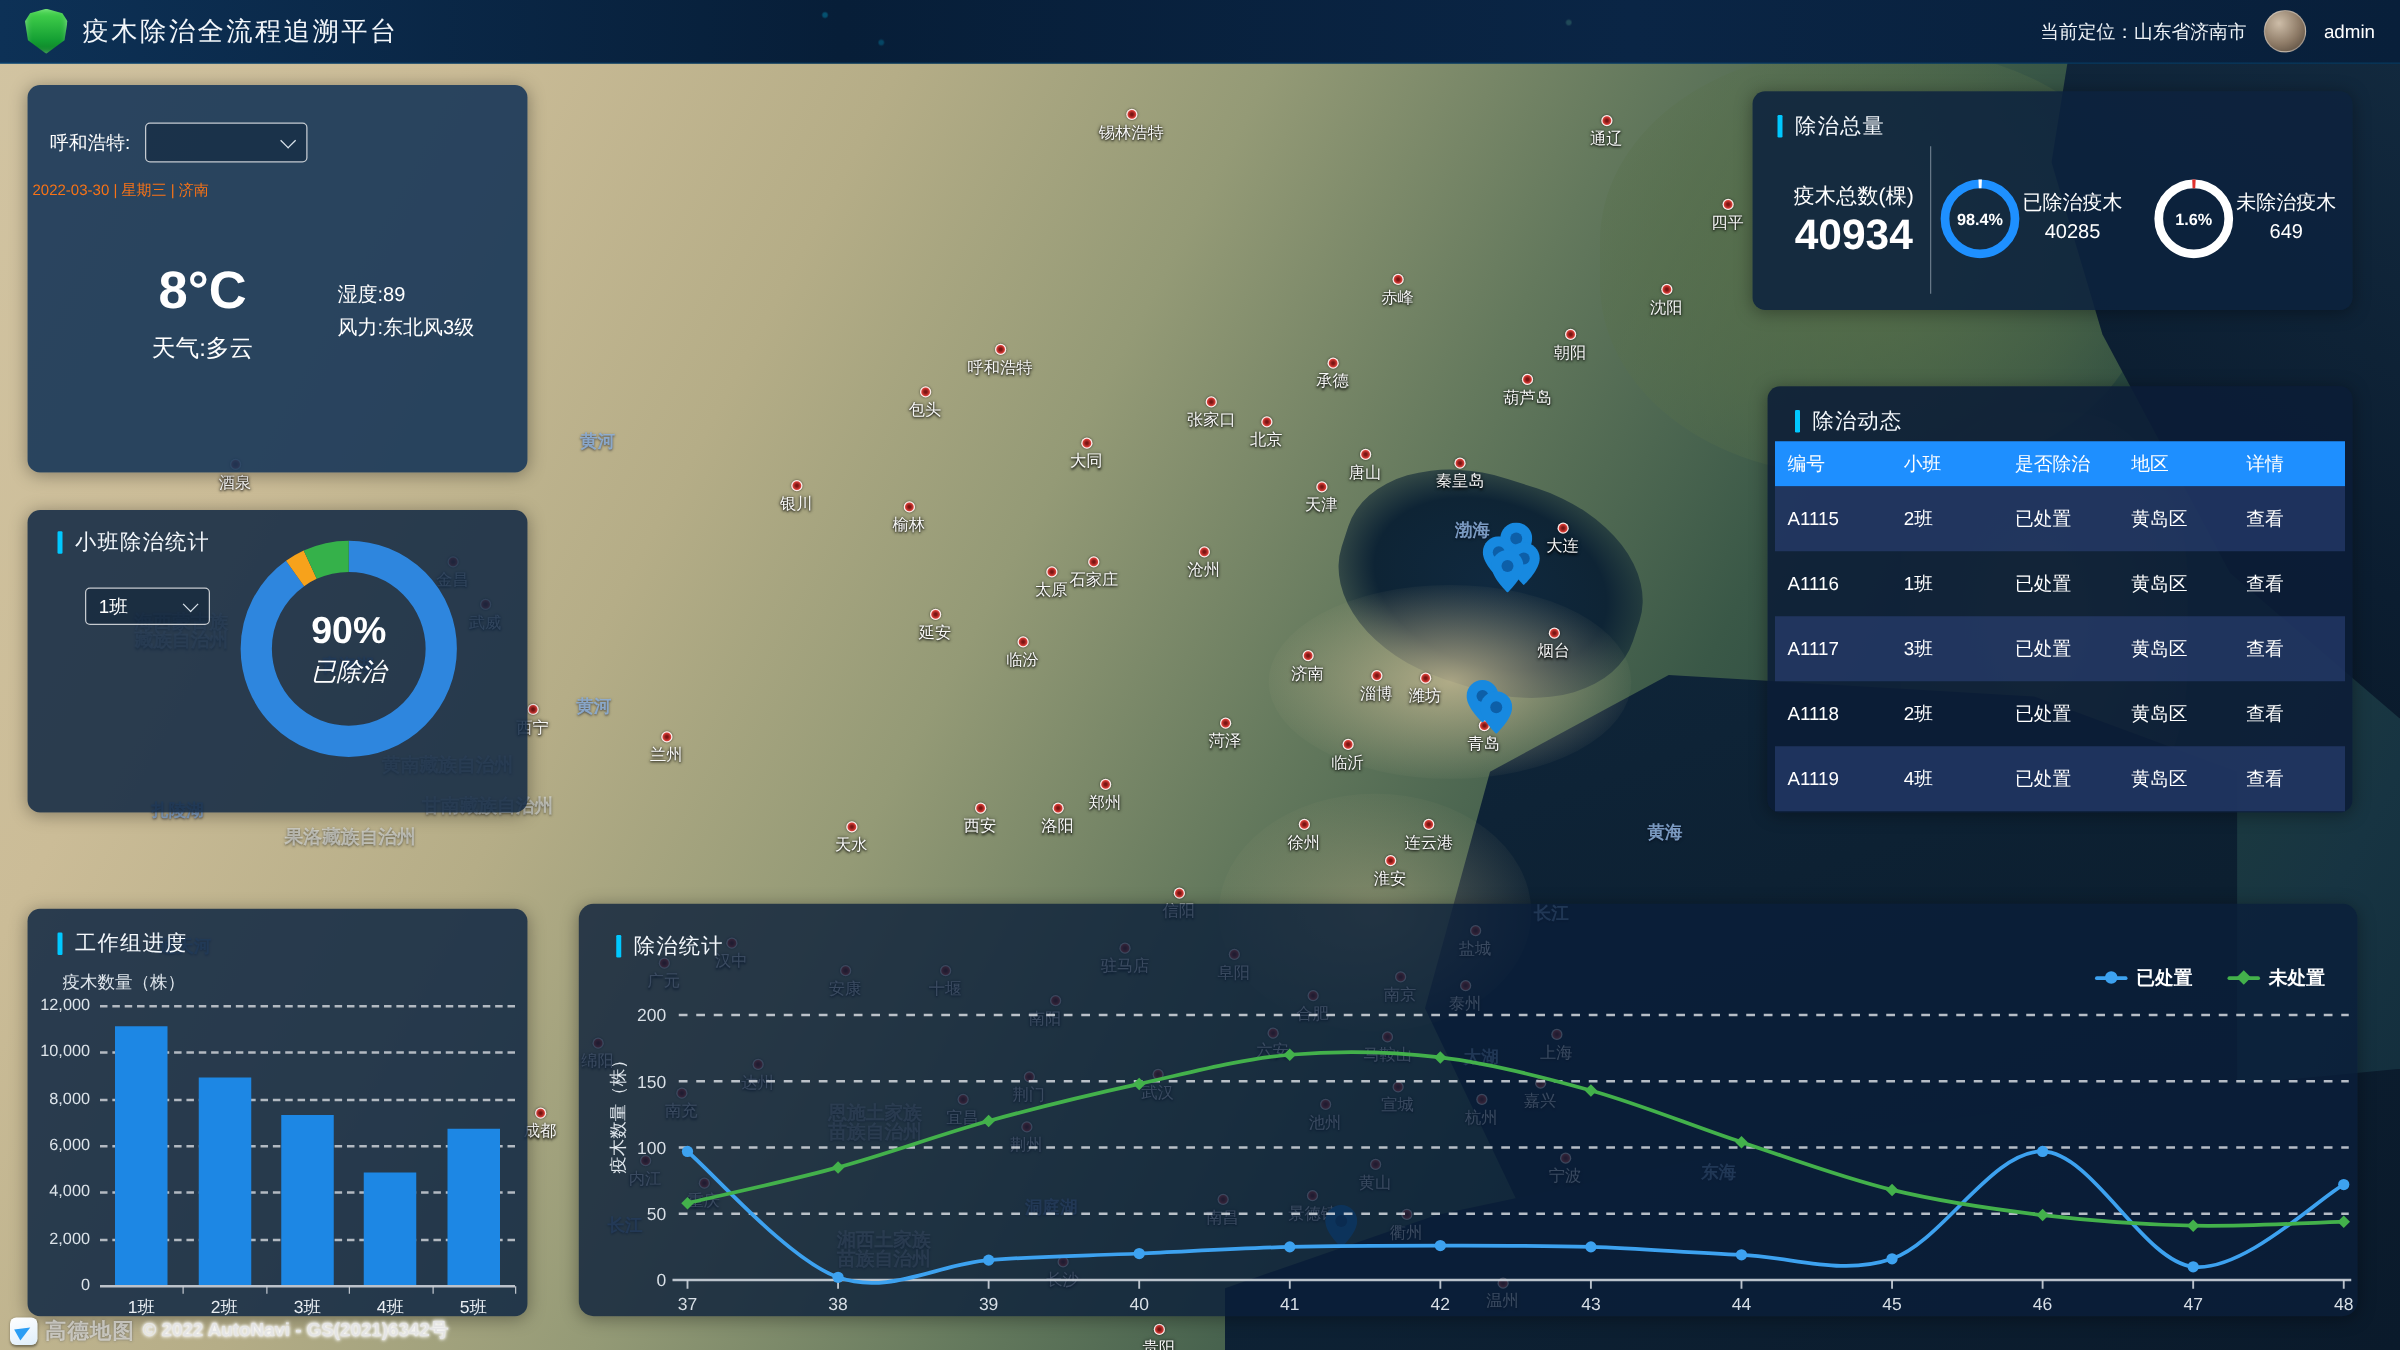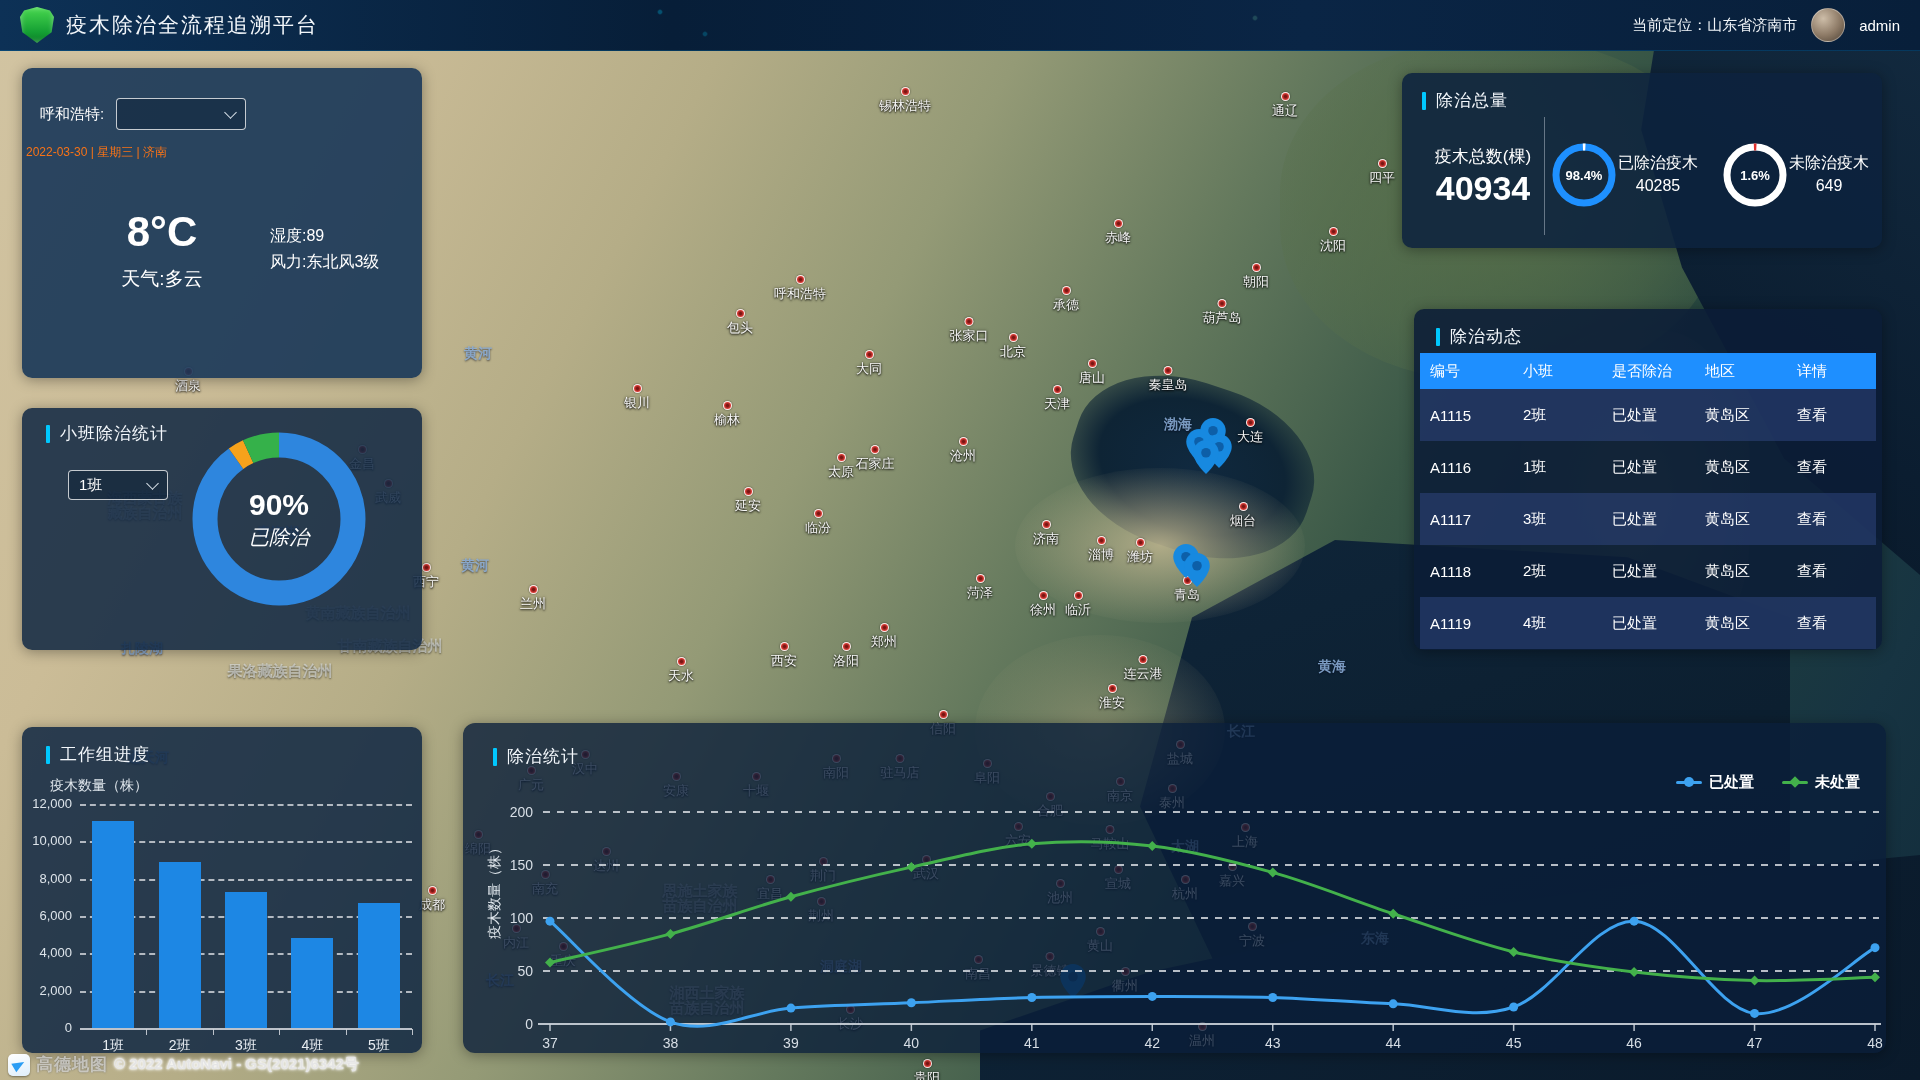--- a/index.html
+++ b/index.html
@@ -199,26 +199,26 @@
         <div class="map-label city" style="left: 426px; top: 576px;"><span class="dot"></span><span class="txt">西宁</span></div>
         <div class="map-label city" style="left: 388px; top: 492px;"><span class="dot"></span><span class="txt">武威</span></div>
         <div class="map-label city" style="left: 362px; top: 458px;"><span class="dot"></span><span class="txt">金昌</span></div>
         <div class="map-label city" style="left: 188px; top: 380px;"><span class="dot"></span><span class="txt">酒泉</span></div>
         <div class="map-label city" style="left: 681px; top: 670px;"><span class="dot"></span><span class="txt">天水</span></div>
         <div class="map-label city" style="left: 784px; top: 655px;"><span class="dot"></span><span class="txt">西安</span></div>
         <div class="map-label city" style="left: 846px; top: 655px;"><span class="dot"></span><span class="txt">洛阳</span></div>
         <div class="map-label city" style="left: 884px; top: 636px;"><span class="dot"></span><span class="txt">郑州</span></div>
         <div class="map-label city" style="left: 980px; top: 587px;"><span class="dot"></span><span class="txt">菏泽</span></div>
         <div class="map-label city" style="left: 1078px; top: 604px;"><span class="dot"></span><span class="txt">临沂</span></div>
-        <div class="map-label city" style="left: 1043px; top: 604px;"><span class="dot"></span><span class="txt">徐州</span></div>
+        <div class="map-label city" style="left: 1043px; top: 668px;"><span class="dot"></span><span class="txt">徐州</span></div>
         <div class="map-label city" style="left: 1143px; top: 668px;"><span class="dot"></span><span class="txt">连云港</span></div>
         <div class="map-label city" style="left: 1112px; top: 697px;"><span class="dot"></span><span class="txt">淮安</span></div>
         <div class="map-label city" style="left: 943px; top: 723px;"><span class="dot"></span><span class="txt">信阳</span></div>
         <div class="map-label city" style="left: 987px; top: 772px;"><span class="dot"></span><span class="txt">阜阳</span></div>
-        <div class="map-label city" style="left: 836px; top: 767px;"><span class="dot"></span><span class="txt">南阳</span></div>
+        <div class="map-label city" style="left: 836px; top: 809px; align-items: flex-end;"><span class="dot"></span><span class="txt">南阳</span></div>
         <div class="map-label city" style="left: 900px; top: 767px;"><span class="dot"></span><span class="txt">驻马店</span></div>
         <div class="map-label city" style="left: 756px; top: 785px;"><span class="dot"></span><span class="txt">十堰</span></div>
         <div class="map-label city" style="left: 676px; top: 785px;"><span class="dot"></span><span class="txt">安康</span></div>
         <div class="map-label city" style="left: 585px; top: 763px;"><span class="dot"></span><span class="txt">汉中</span></div>
         <div class="map-label city" style="left: 531px; top: 779px;"><span class="dot"></span><span class="txt">广元</span></div>
         <div class="map-label city" style="left: 478px; top: 843px;"><span class="dot"></span><span class="txt">绵阳</span></div>
         <div class="map-label city" style="left: 432px; top: 899px;"><span class="dot"></span><span class="txt">成都</span></div>
         <div class="map-label city" style="left: 606px; top: 860px;"><span class="dot"></span><span class="txt">达州</span></div>
         <div class="map-label city" style="left: 545px; top: 883px;"><span class="dot"></span><span class="txt">南充</span></div>
         <div class="map-label city" style="left: 516px; top: 937px;"><span class="dot"></span><span class="txt">内江</span></div>

